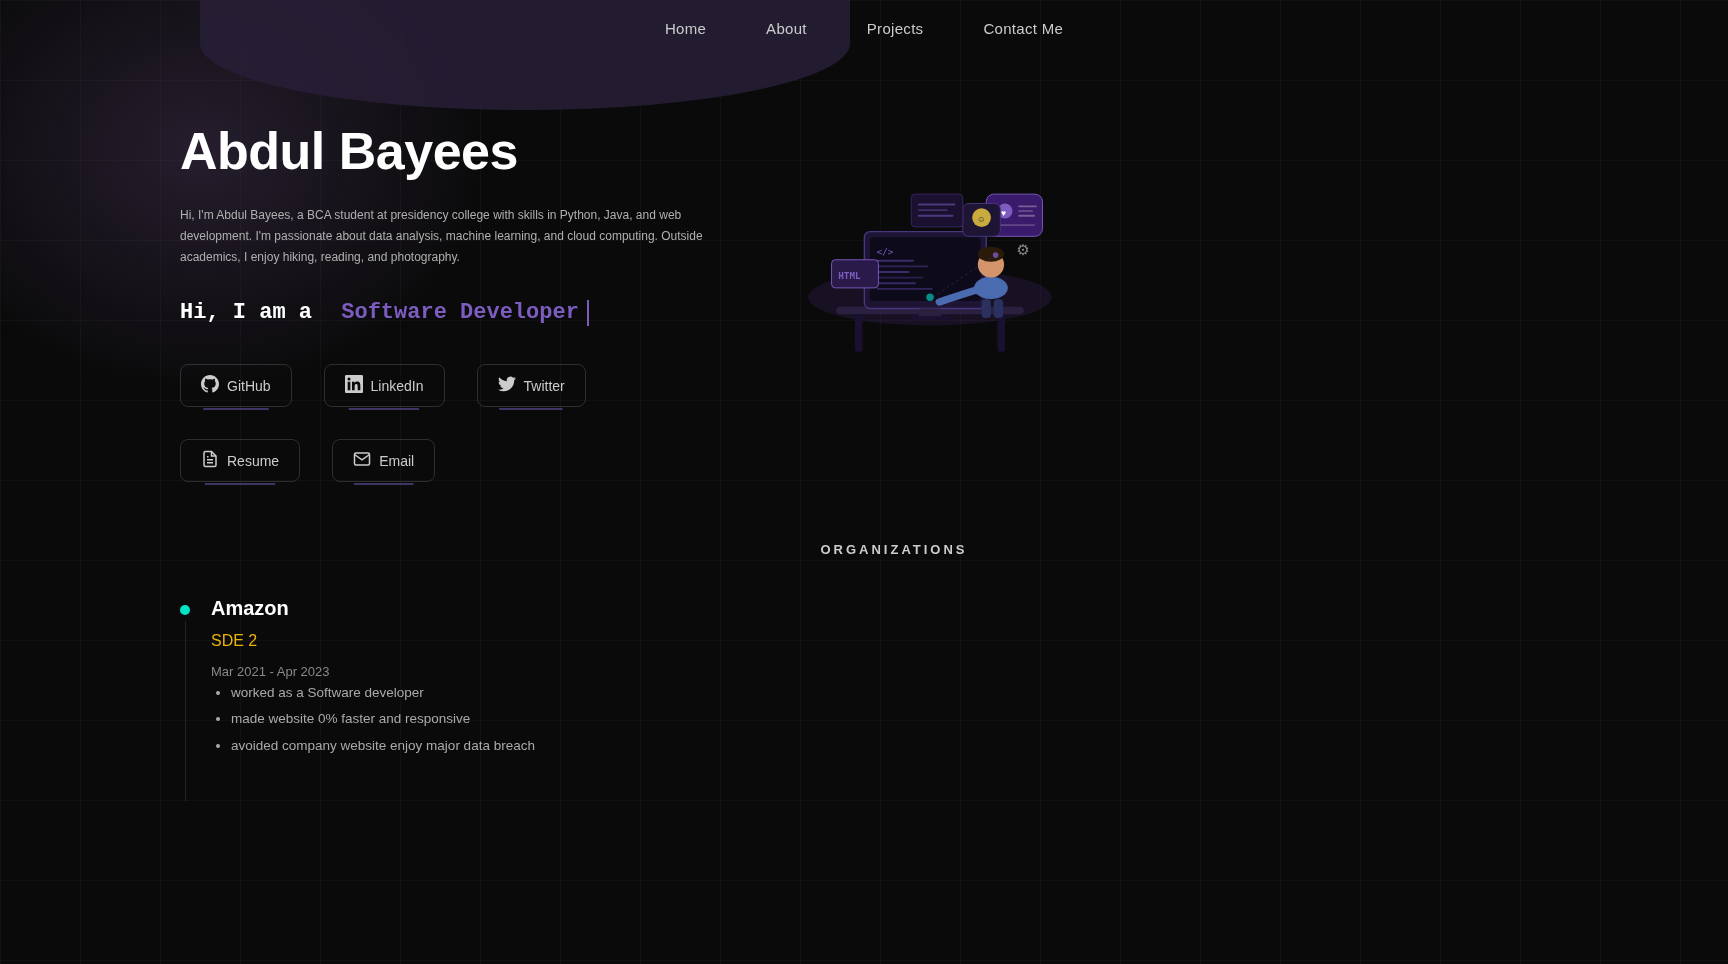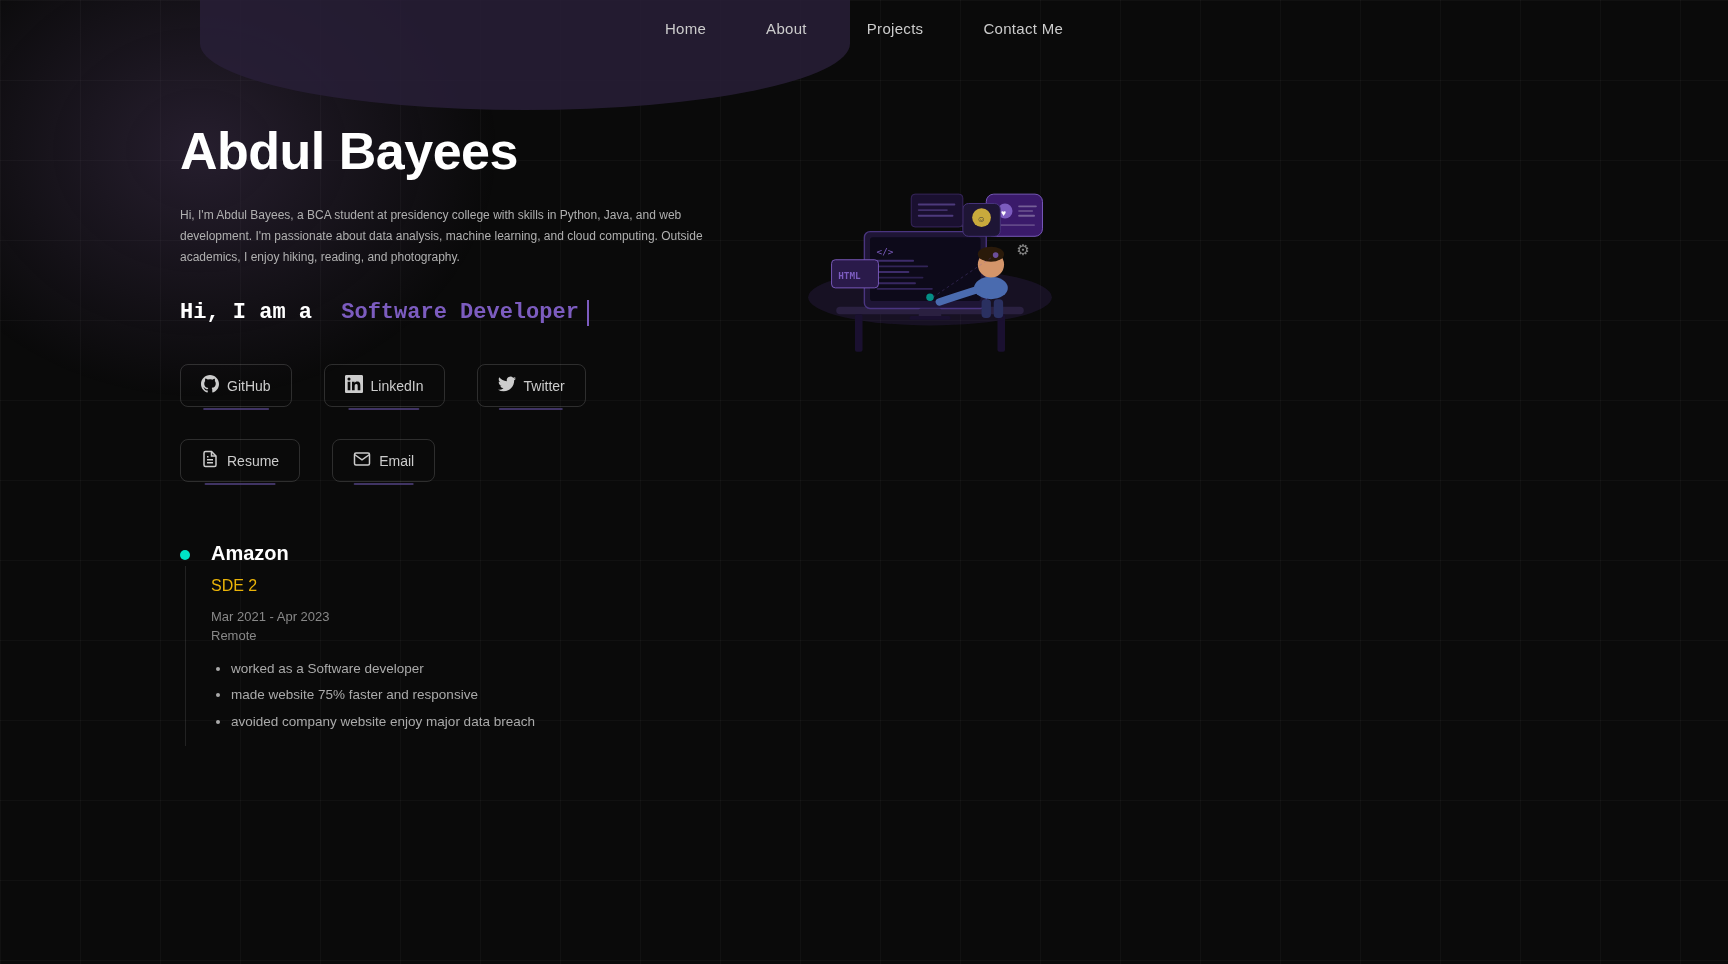--- a/index.html
+++ b/index.html
@@ -409,32 +409,32 @@
 
       <circle cx="160" cy="200" r="4" fill="#00c8b4" opacity="0.7"></circle>
       <circle cx="230" cy="155" r="3" fill="#7c5cbf" opacity="0.8"></circle>
       <line x1="163" y1="200" x2="225" y2="158" stroke="rgba(124,92,191,0.3)" stroke-width="1" stroke-dasharray="3,3"></line>
     </svg>
   </div>
 
 </div>
 
 <div class="organizations-section">
+  <h2 class="section-title">ORGANIZATIONS</h2>
 
   <div class="org-timeline">
     <div class="timeline-line">
       <div class="timeline-dot"></div>
       <div class="timeline-vert"></div>
     </div>
 
     <div class="org-details">
       <div class="org-name">Amazon</div>
       <div class="org-role">SDE 2</div>
       <div class="org-dates">Mar 2021 - Apr 2023</div>
-      <div class="org-location">Remote</div>
       <ul class="org-bullets">
         <li>worked as a Software developer</li>
-        <li>made website 75% faster and responsive</li>
+        <li>made website 0% faster and responsive</li>
         <li>avoided company website enjoy major data breach</li>
       </ul>
     </div>
   </div>
 </div>
 
 </body></html>

